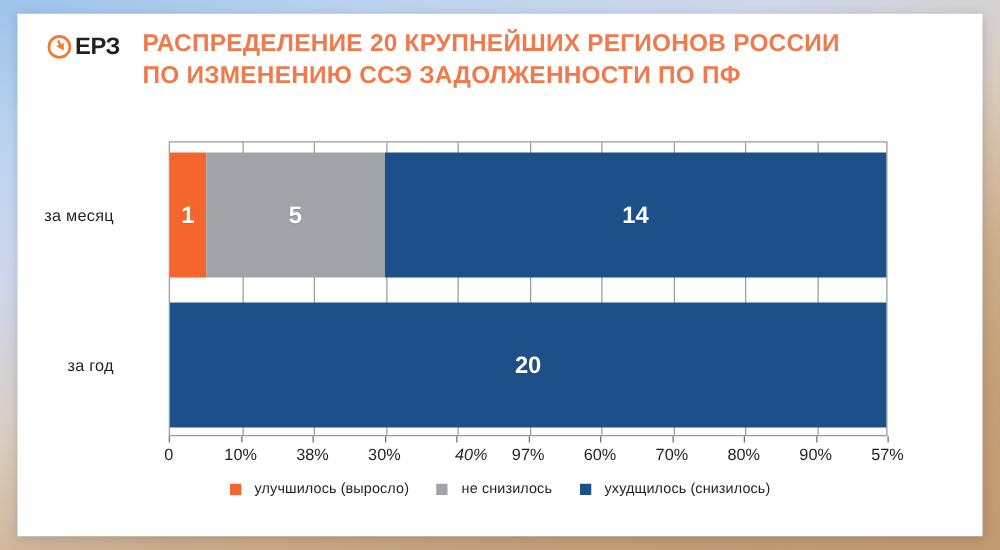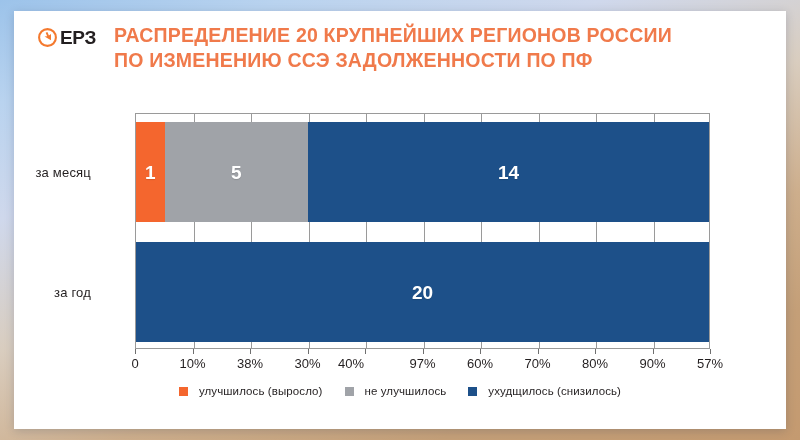--- a/index.html
+++ b/index.html
@@ -256,21 +256,21 @@
     <div id="xaxis">
         <div class="tick-mark" style="left: 0px;"></div>
         <div class="tick-text" style="left: 0px;">0</div>
         <div class="tick-mark" style="left: 57.5px;"></div>
         <div class="tick-text" style="left: 57.5px;">10%</div>
         <div class="tick-mark" style="left: 115px;"></div>
         <div class="tick-text" style="left: 115px;">38%</div>
         <div class="tick-mark" style="left: 172.5px;"></div>
         <div class="tick-text" style="left: 172.5px;">30%</div>
         <div class="tick-mark" style="left: 230px;"></div>
-        <div class="tick-text" style="left: 216px;">40%</div>
+        <div class="tick-text" style="left: 242px; font-style: italic;">40%</div>
         <div class="tick-mark" style="left: 287.5px;"></div>
         <div class="tick-text" style="left: 287.5px;">97%</div>
         <div class="tick-mark" style="left: 345px;"></div>
         <div class="tick-text" style="left: 345px;">60%</div>
         <div class="tick-mark" style="left: 402.5px;"></div>
         <div class="tick-text" style="left: 402.5px;">70%</div>
         <div class="tick-mark" style="left: 460px;"></div>
         <div class="tick-text" style="left: 460px;">80%</div>
         <div class="tick-mark" style="left: 517.5px;"></div>
         <div class="tick-text" style="left: 517.5px;">90%</div>
@@ -278,21 +278,21 @@
         <div class="tick-text" style="left: 575px;">57%</div>
       </div>
 
     <div id="legend">
         <div class="legend-item">
           <span class="legend-swatch" style="background: rgb(244, 102, 46);"></span>
           <span class="legend-text">улучшилось (выросло)</span>
         </div>
         <div class="legend-item">
           <span class="legend-swatch" style="background: rgb(160, 163, 168);"></span>
-          <span class="legend-text">не улучшилось</span>
+          <span class="legend-text">не снизилось</span>
         </div>
         <div class="legend-item">
           <span class="legend-swatch" style="background: rgb(29, 80, 137);"></span>
           <span class="legend-text">ухудщилось (снизилось)</span>
         </div>
       </div>
 
   </div>
 </div>
 

